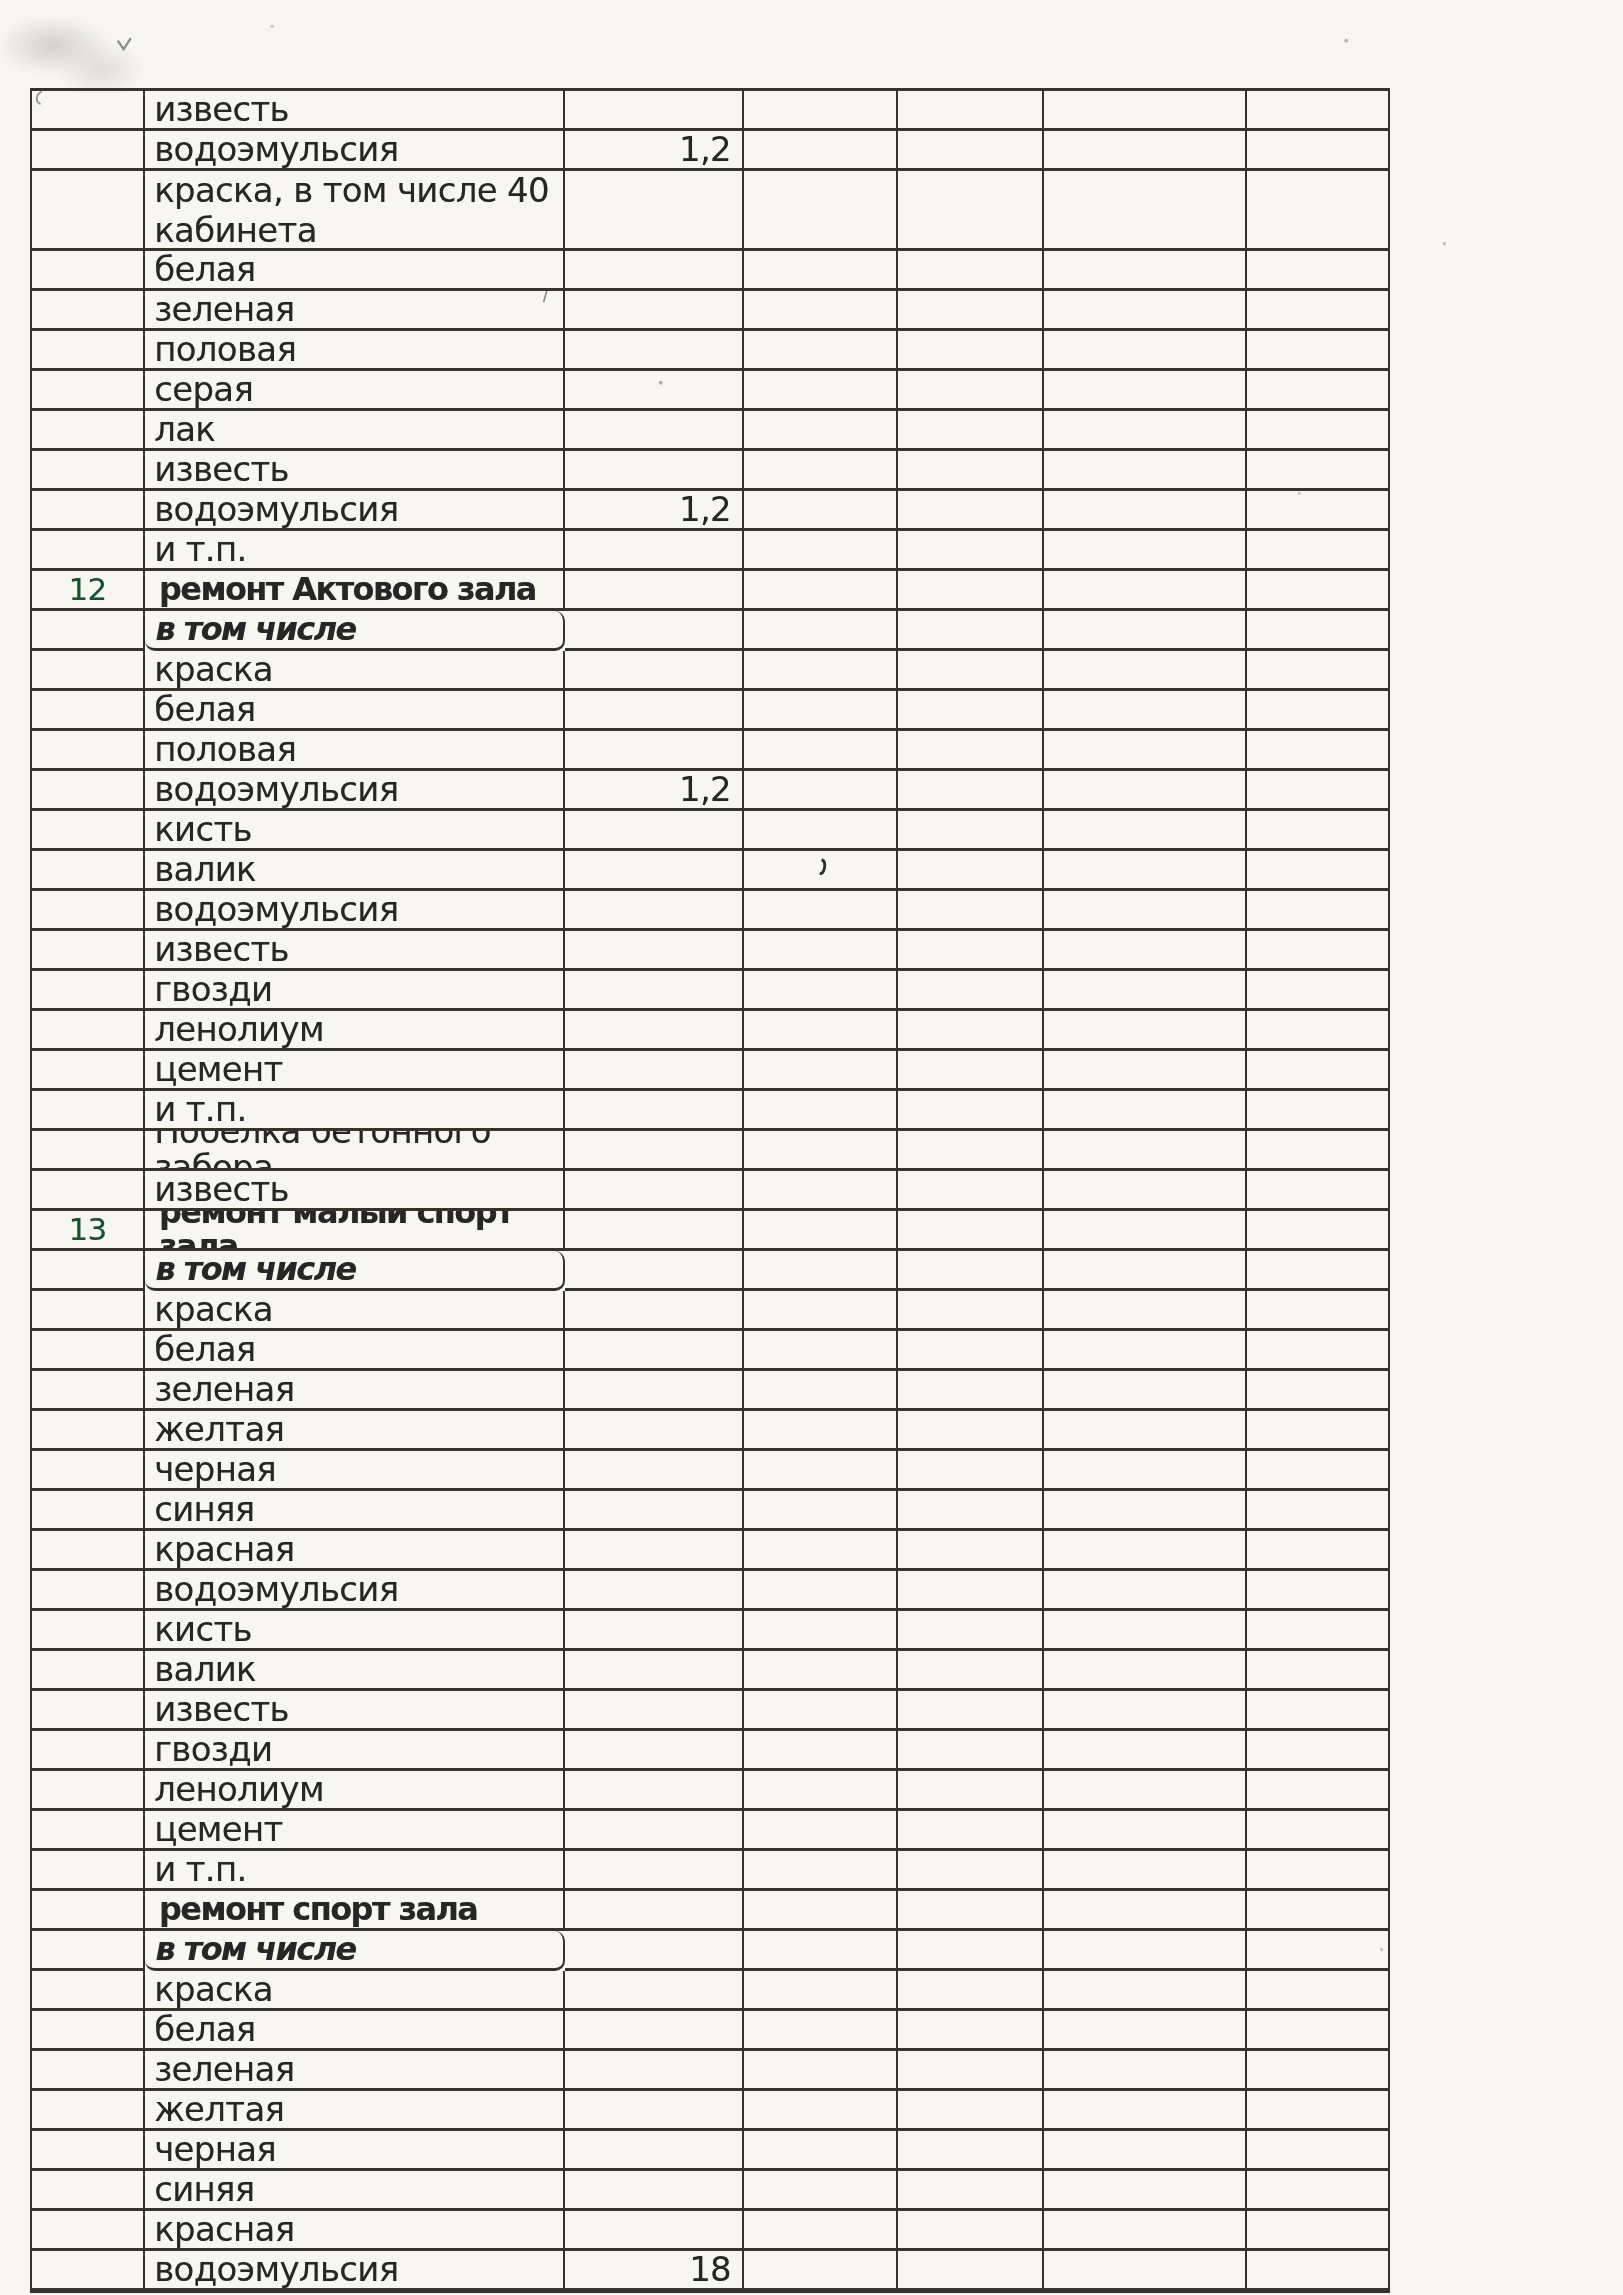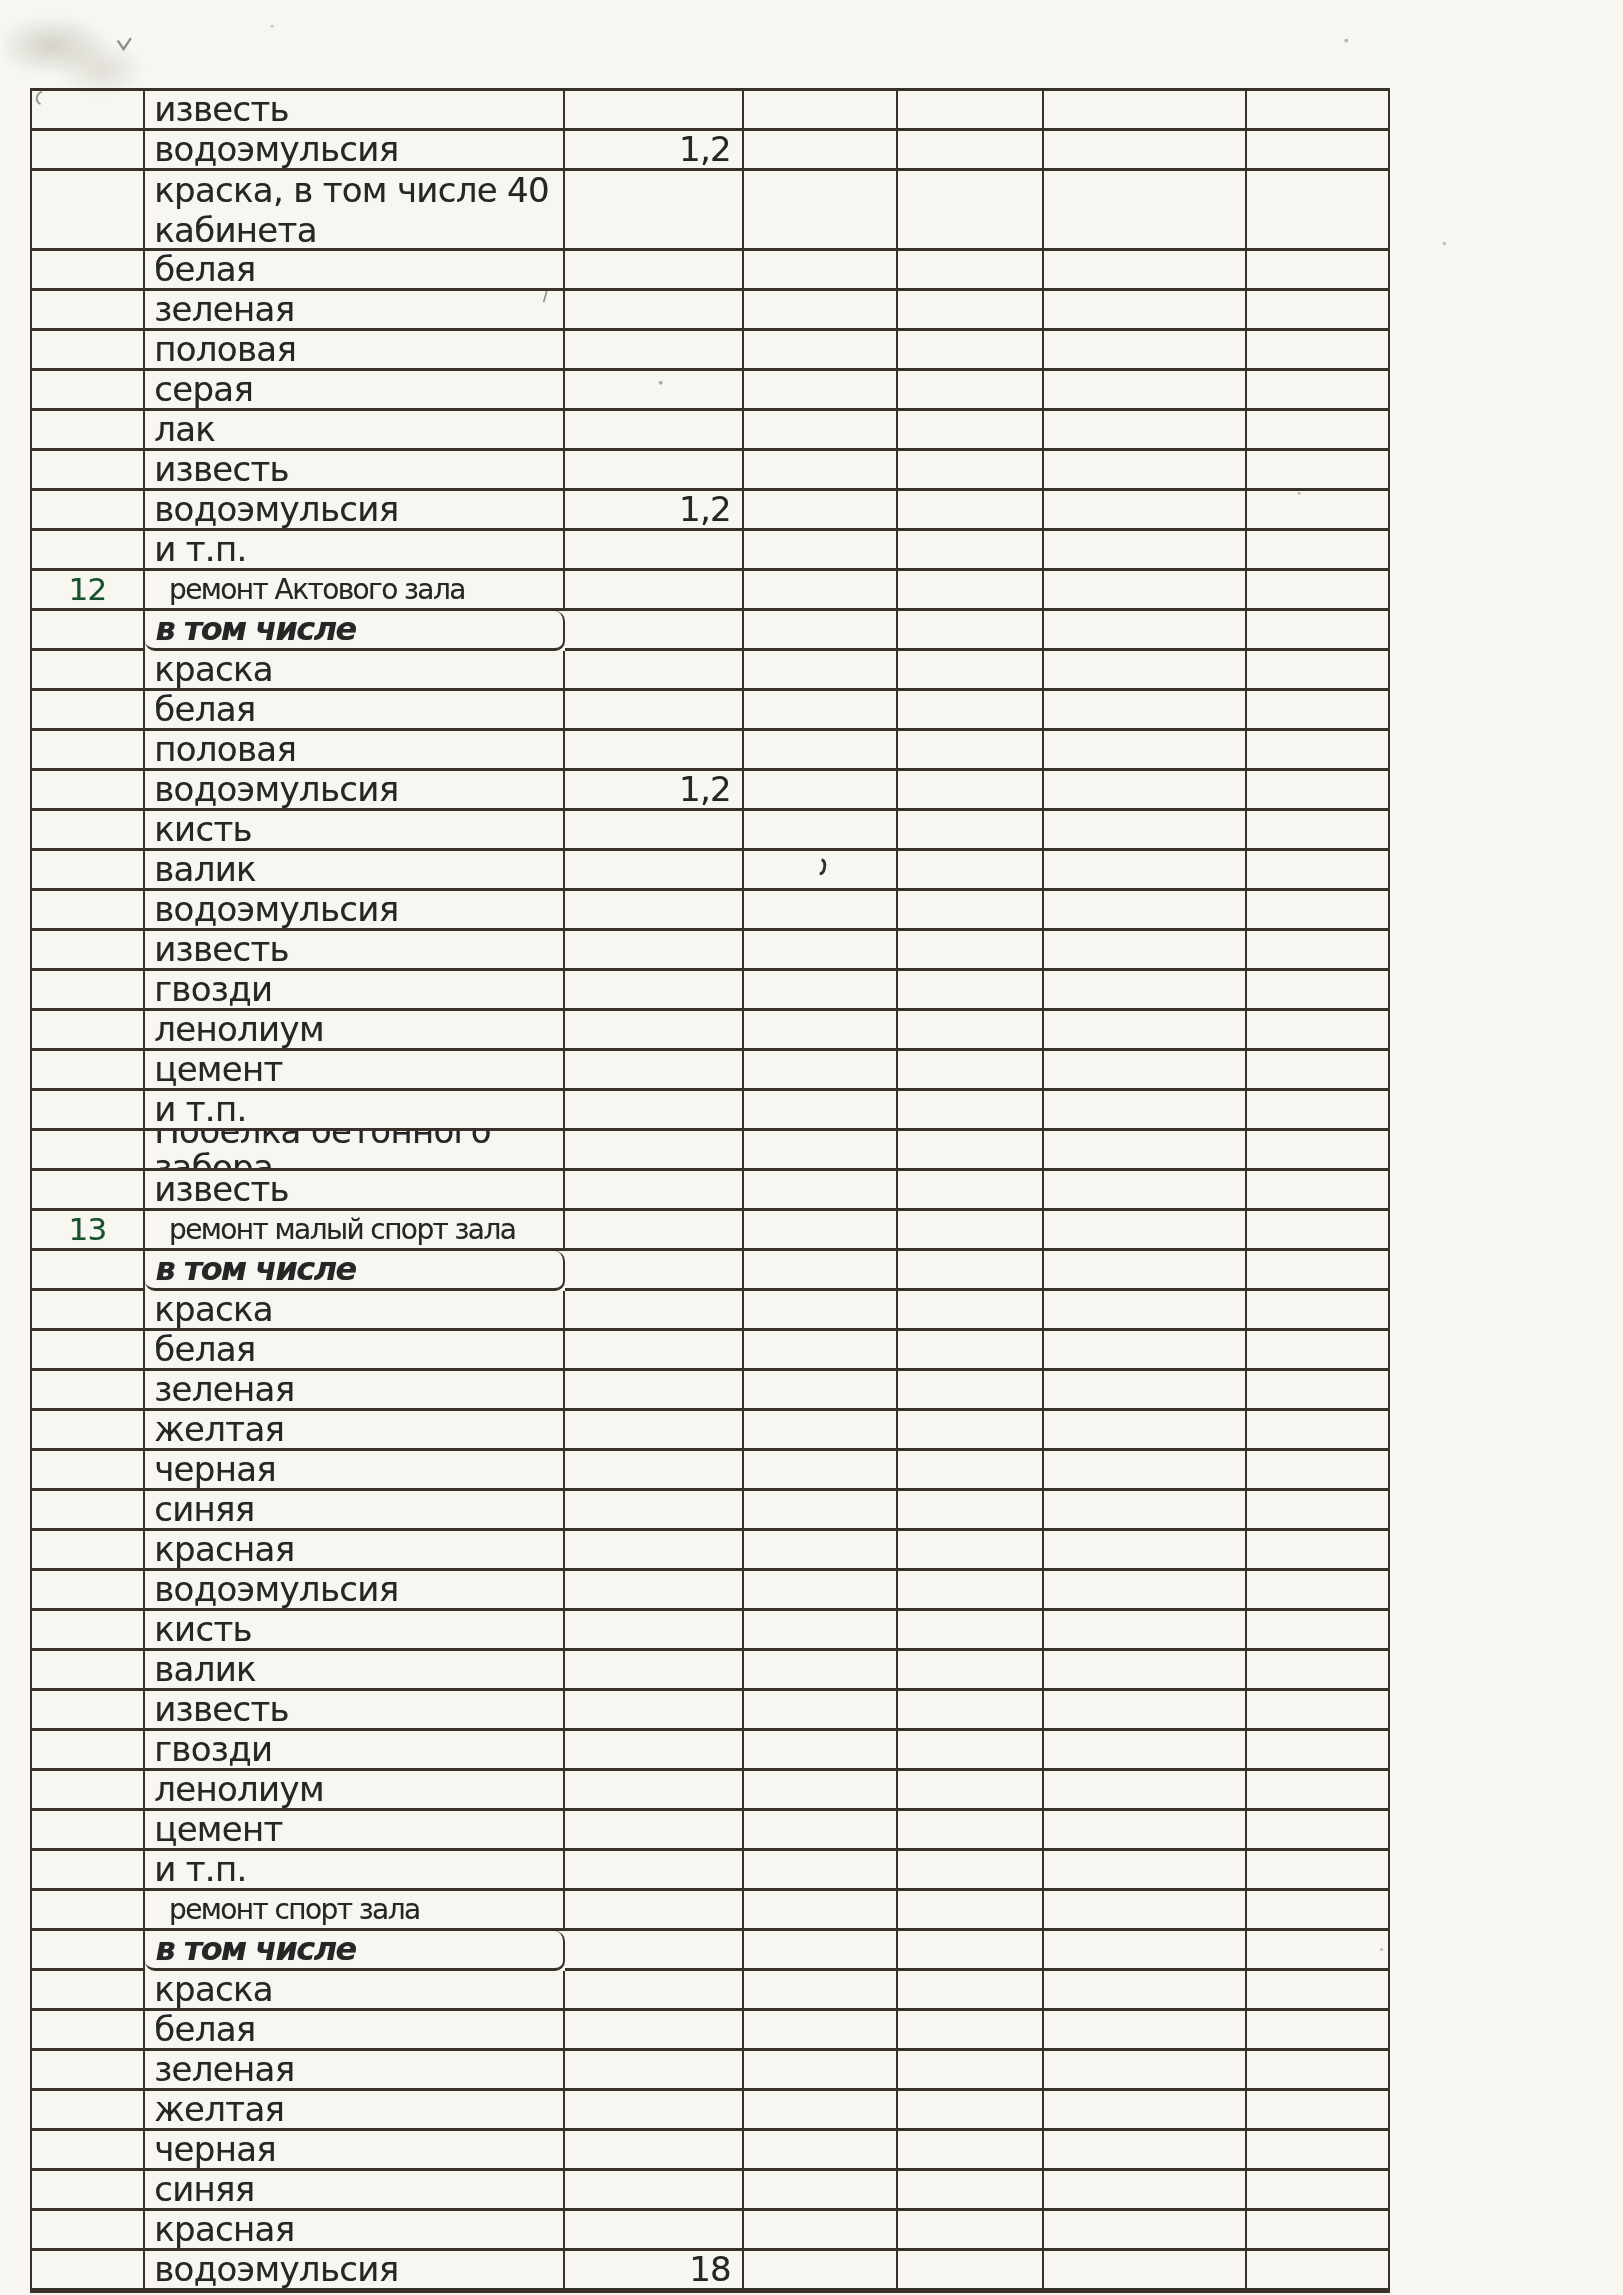--- a/index.html
+++ b/index.html
@@ -37,21 +37,21 @@
     letter-spacing:-0.7px;
     line-height:1.05;
     text-shadow:0 0 0.7px rgba(40,40,40,.35);
     overflow:hidden;
   }
   .cell.col-6{border-right:none;}
   .cell.tall{grid-row:span 2;line-height:40px;}
   .cell.num{justify-content:center;font-size:31px;color:#14532d;}
   .cell.label{padding-left:9.2px;white-space:pre-line;}
   .cell.qty{justify-content:flex-end;padding-right:11px;}
-  .cell.bold{font-weight:normal;font-size:28px;letter-spacing:-1.6px;padding-left:24px;}
+  .cell.bold{font-weight:bold;font-size:32px;letter-spacing:-1.6px;padding-left:14px;}
   .cell.bold-italic{font-weight:bold;font-style:italic;font-size:32px;letter-spacing:-1.6px;padding-left:10.5px;border-radius:10px;}
   
   .smudge{
     position:absolute;left:5.2px;top:14.4px;width:137px;height:79px;
     background:radial-gradient(ellipse 60% 55% at 35% 40%,rgba(180,178,170,.55),rgba(180,178,170,0) 70%),
                radial-gradient(ellipse 45% 50% at 70% 70%,rgba(195,192,184,.45),rgba(195,192,184,0) 72%);
     filter:blur(2.6px);
     pointer-events:none;
   }
   .artifact-svg{position:absolute;left:0;top:0;pointer-events:none;}

